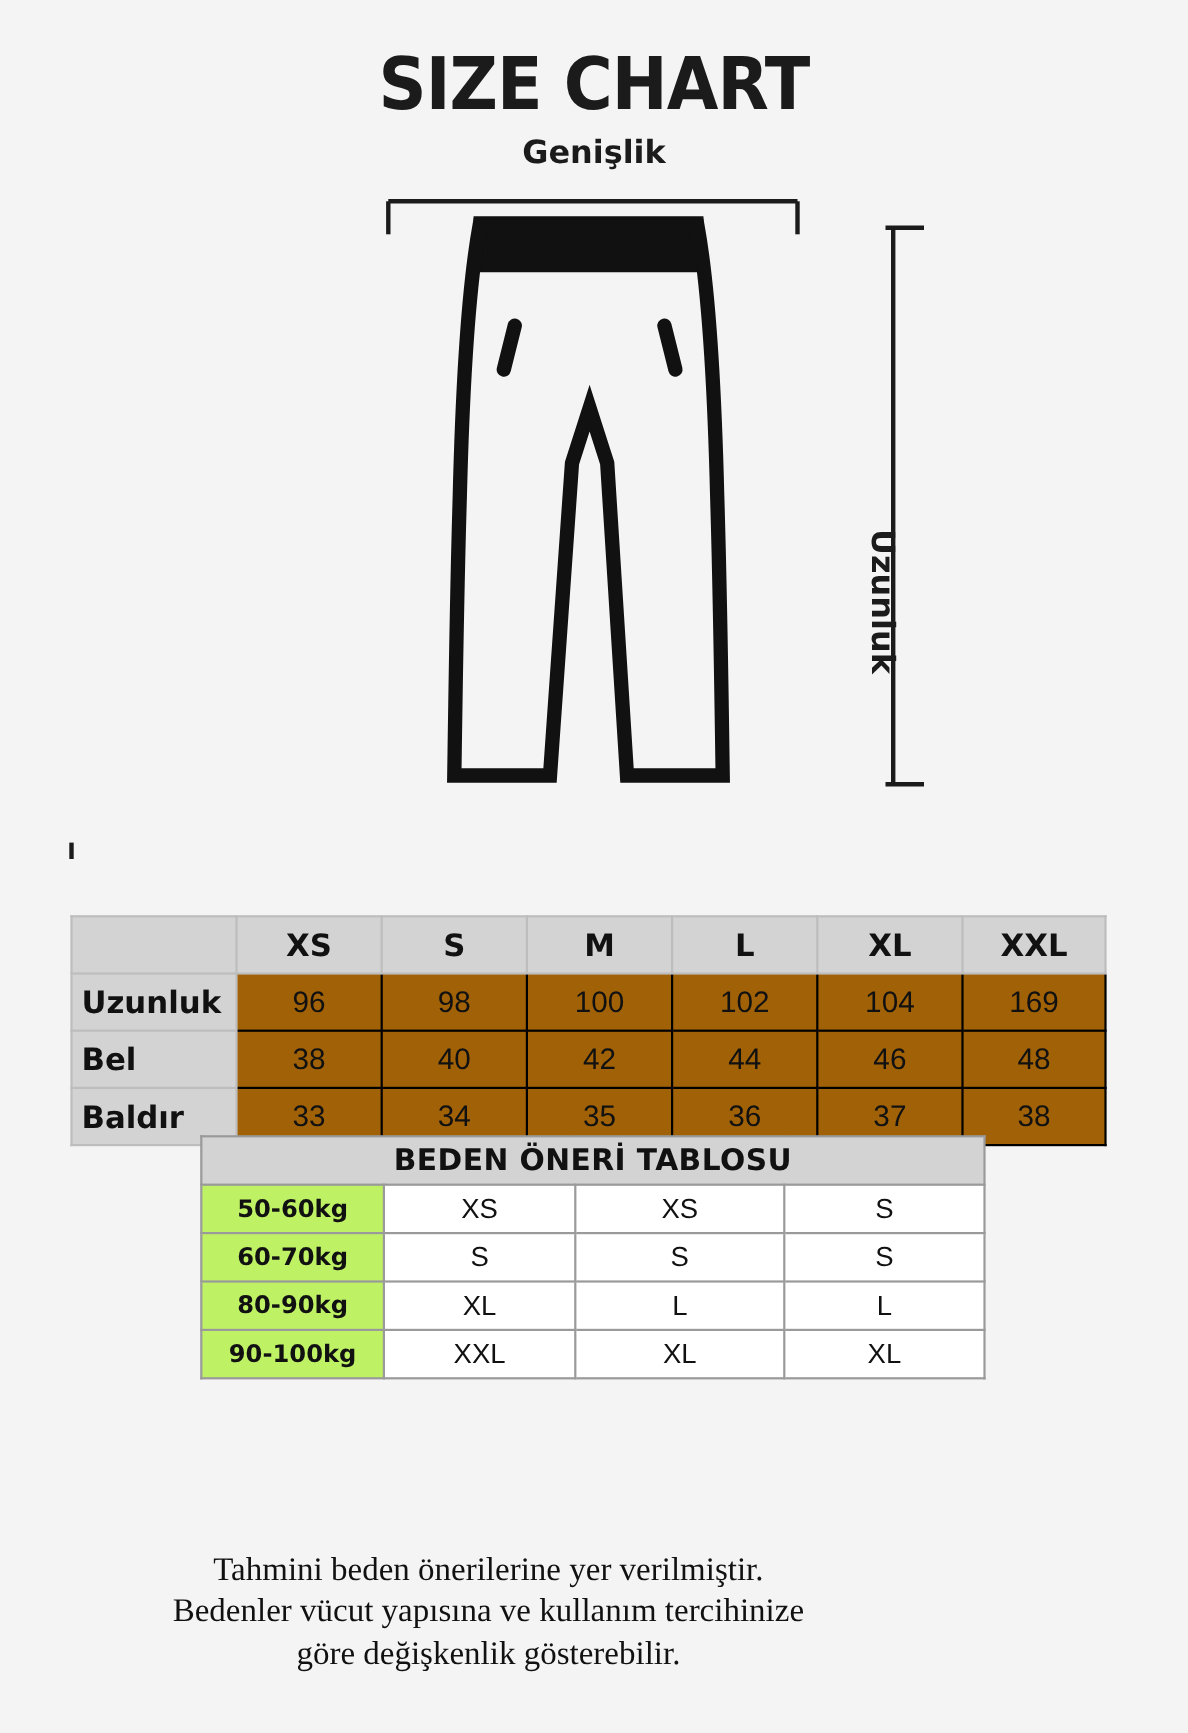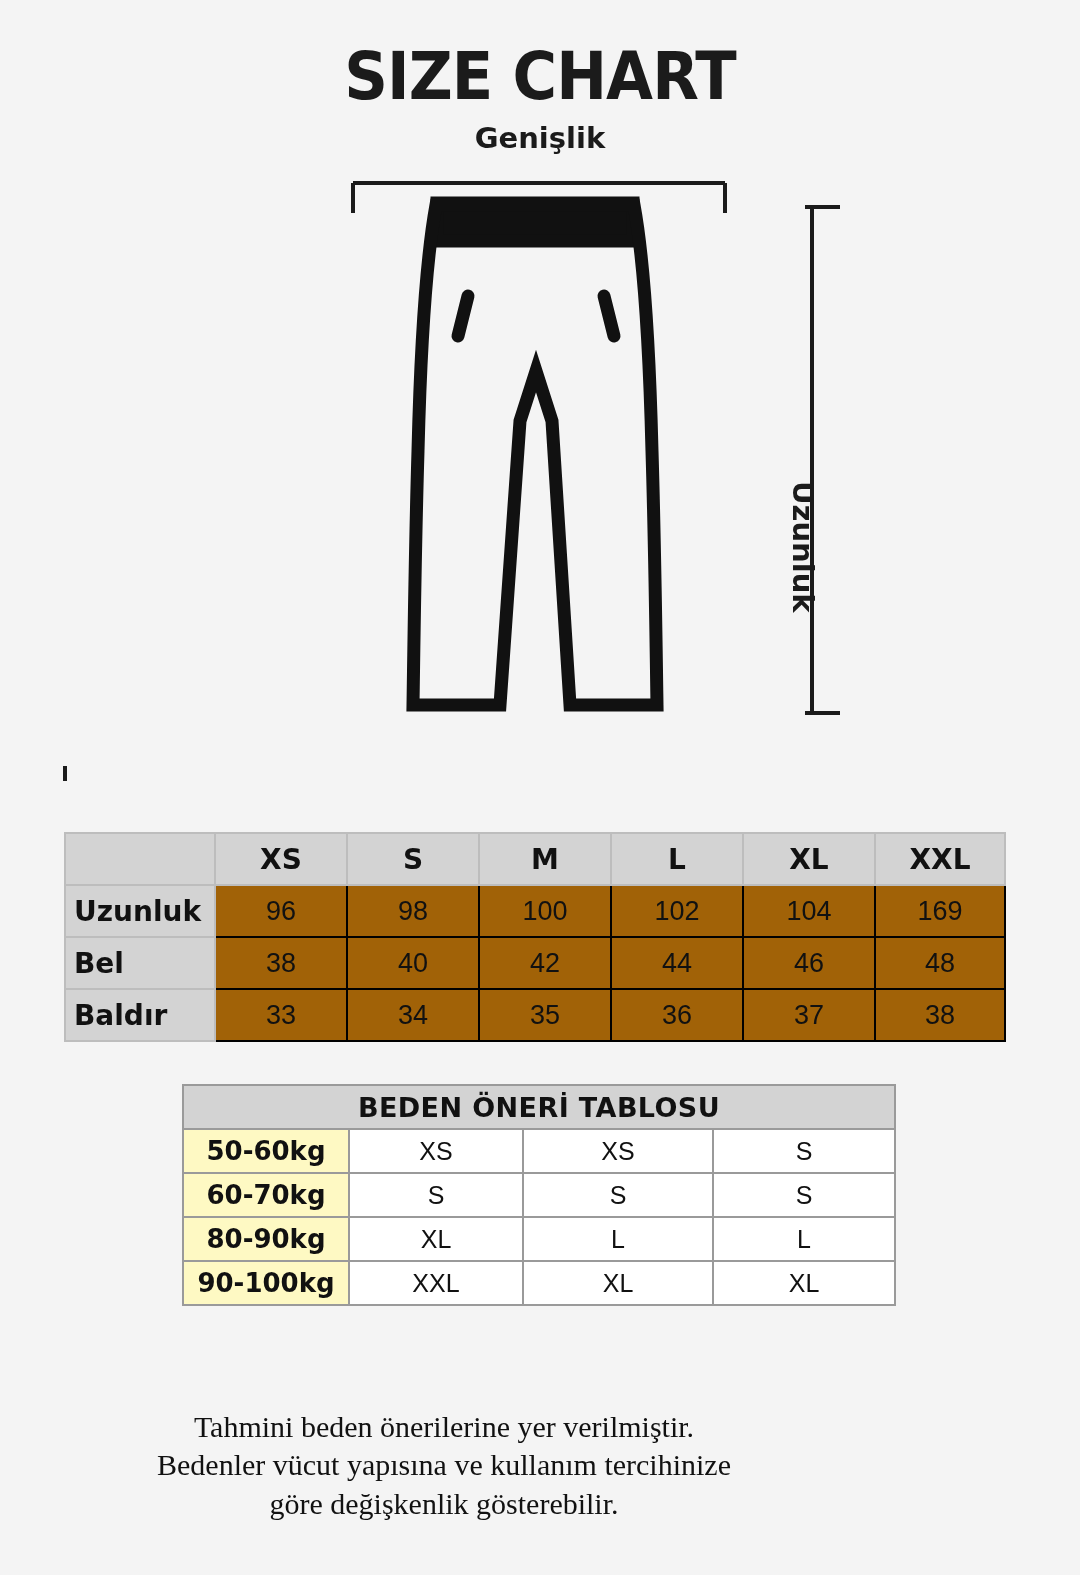--- a/index.html
+++ b/index.html
@@ -96,21 +96,21 @@
     padding-left: 8px;
     font-weight: bold;
     font-size: 28px;
     background: #d3d3d3;
     border-color: #bdbdbd;
     font-family: "DejaVu Sans", sans-serif;
   }
 
   .tbl2 {
     position: absolute;
-    top: 1084px;
+    top: 1032px;
     left: 182px;
     width: 712px;
   }
   .tbl2 td {
     border: 2px solid #9a9a9a;
     height: 44px;
     text-align: center;
     font-size: 25px;
     background: #fff;
   }
@@ -121,23 +121,23 @@
     font-family: "DejaVu Sans", sans-serif;
     letter-spacing: .4px;
   }
   .tbl2 .t2head {
     background: #d3d3d3;
     font-weight: bold;
     font-size: 26px;
     font-family: "DejaVu Sans", sans-serif;
   }
   .tbl2 .t2rowhead {
-    background: #fef9c3;
-    font-weight: bold;
-    font-size: 26px;
+    background: #bef264;
+    font-weight: bold;
+    font-size: 22px;
     font-family: "DejaVu Sans", sans-serif;
   }
 
   
   .note {
     position: absolute;
     top: 1408px;
     left: 0;
     width: 888px;
     text-align: center;

